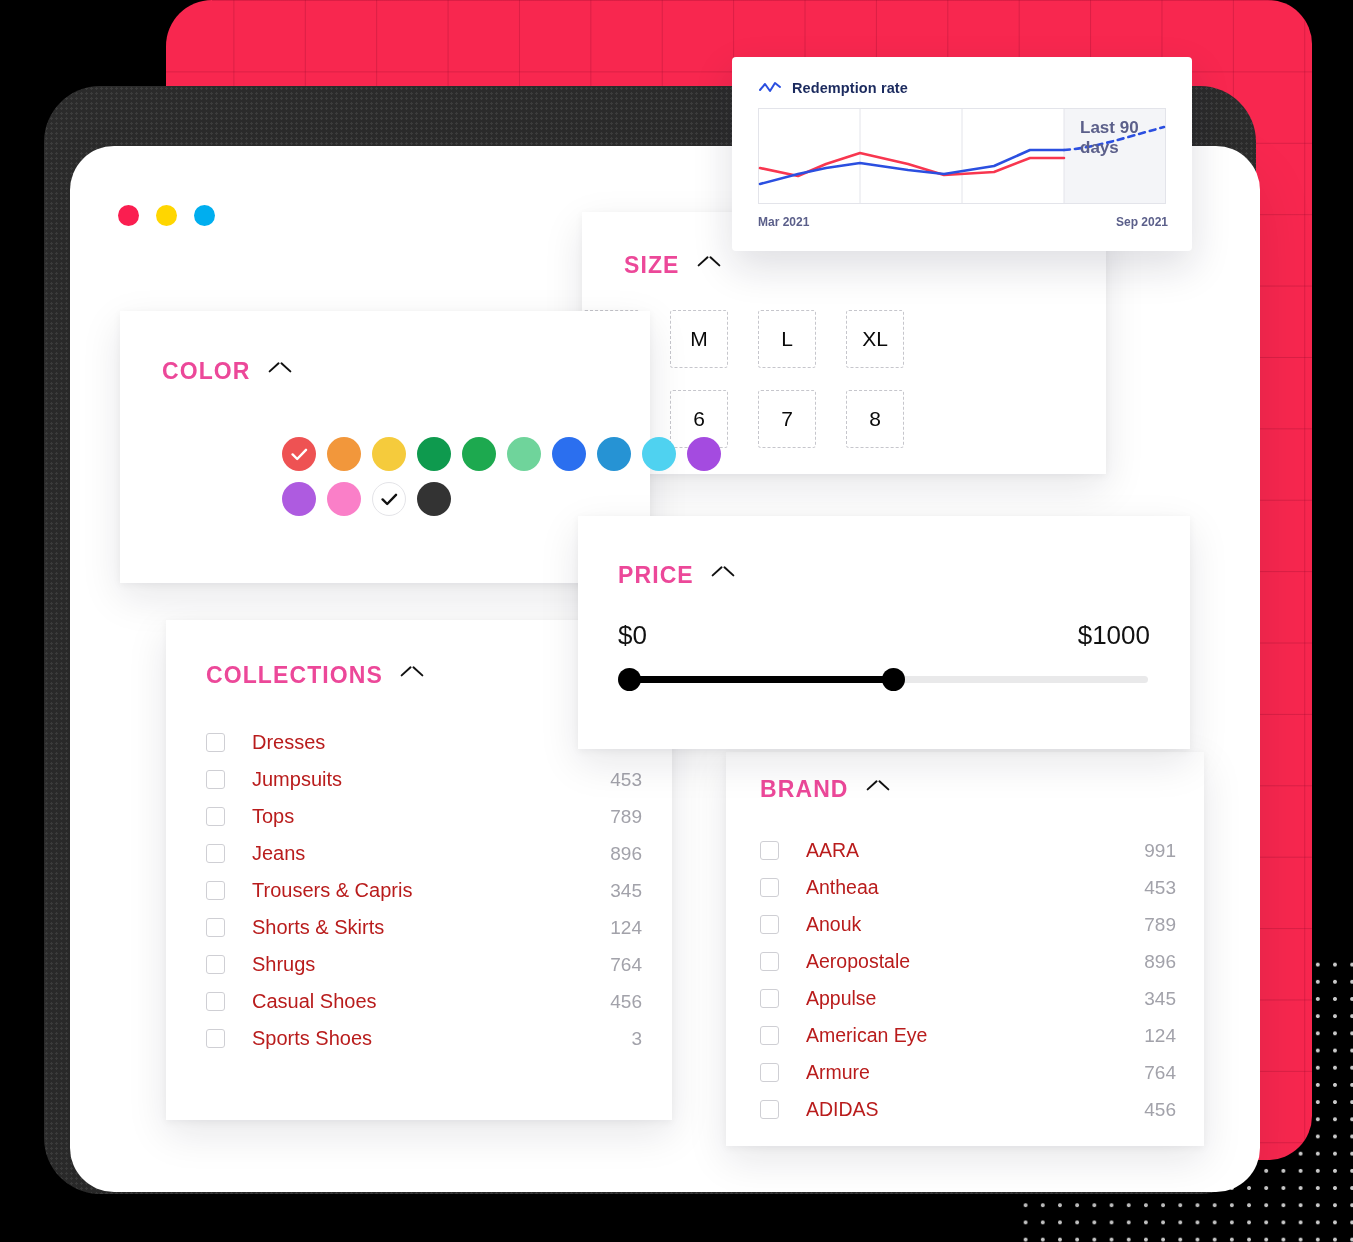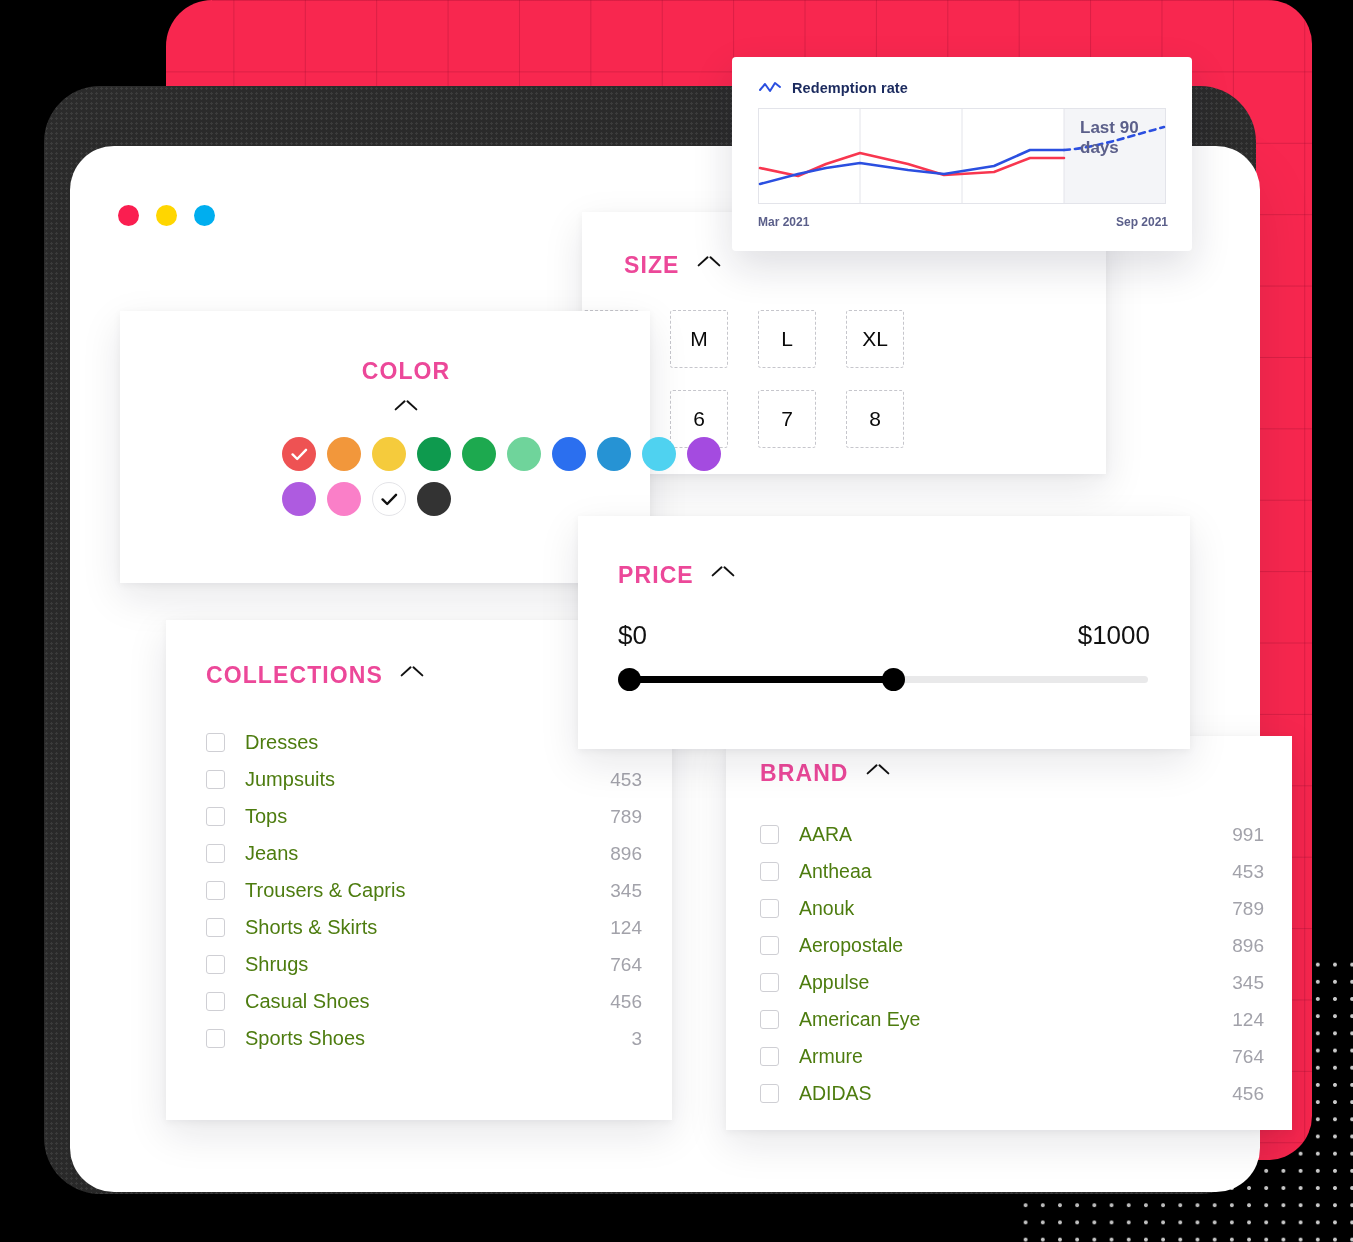--- a/index.html
+++ b/index.html
@@ -126,21 +126,21 @@
     position: absolute; left: 26px; top: 158px; width: 410px;
     display: flex; justify-content: space-between;
   }
   .axis-row span { font-size: 12px; font-weight: 700; color: #5b5f8a; }
 
   
   .color-panel {
     left: 120px; top: 311px; width: 530px; height: 272px;
     z-index: 6;
   }
-  .color-panel .panel-title { padding: 47px 0 0 42px; flex-direction: column; }
+  .color-panel .panel-title { padding: 47px 0 0 42px; }
   .swatch-grid {
     position: absolute; left: 162px; top: 126px;
     display: flex; flex-wrap: wrap; width: 440px; gap: 11px 11px;
   }
   .swatch {
     width: 34px; height: 34px; border-radius: 50%;
     display: flex; align-items: center; justify-content: center;
     flex: none;
   }
   .swatch.white { background: #fff; border: 1.6px solid #e4e4e8; }
@@ -202,29 +202,29 @@
     position: absolute; left: 40px; top: 104px; right: 30px;
   }
   .list-row {
     display: flex; align-items: center; height: 37px;
   }
   .cbox {
     width: 19px; height: 19px; border: 1.5px solid #cfcfd4;
     border-radius: 3px; background: #fff; flex: none;
   }
   .row-label {
-    margin-left: 20px; font-size: 20px; color: #4d7c0f; white-space: nowrap;
+    margin-left: 27px; font-size: 20px; color: #b91c1c; white-space: nowrap;
   }
   .row-count {
     margin-left: auto; font-size: 19px; color: #a2a2aa;
   }
 
   
   .brand-panel {
-    left: 726px; top: 736px; width: 566px; height: 394px;
+    left: 726px; top: 752px; width: 478px; height: 394px;
     z-index: 6;
   }
   .brand-panel .panel-title { padding: 24px 0 0 34px; }
   .brand-panel .list { left: 34px; top: 80px; right: 28px; }
   .brand-panel .list-row { height: 37px; }
   .brand-panel .row-label { font-size: 19.5px; }
   .brand-panel .row-count { font-size: 19px; }
 </style>
 </head>
 <body>

